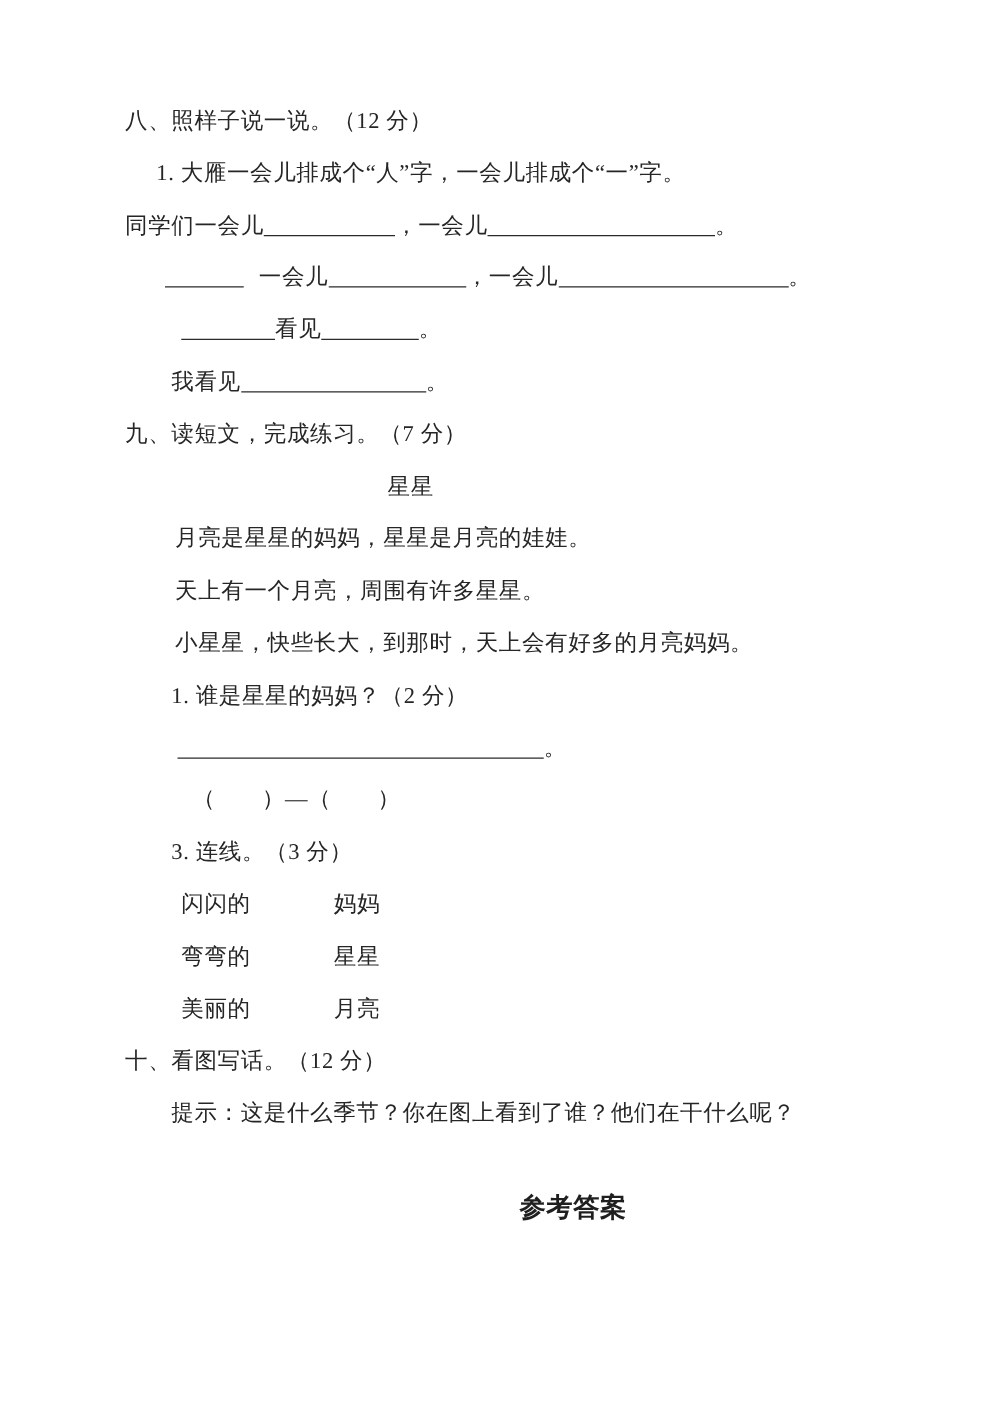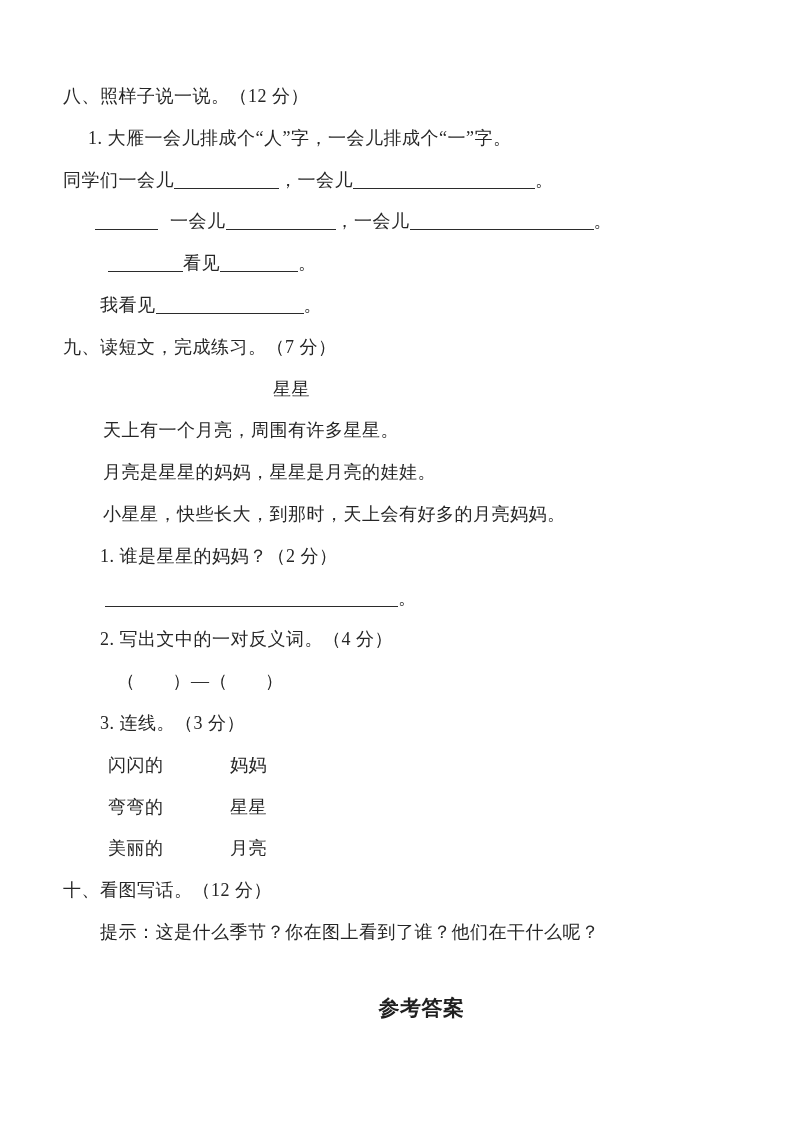--- a/index.html
+++ b/index.html
@@ -6,21 +6,21 @@
   html, body { background: #ffffff; }
   body {
     width: 793px; height: 1122px;
     position: relative;
     overflow: hidden;
     font-family: "Liberation Serif", "DejaVu Serif", serif;
     color: #262626;
   }
   .doc {
     width: 678px; height: 1122px;
-    padding: 76px 30px 0 63px;
+    padding: 76px 30px 0 100px;
   }
   .line {
     height: 41.8px;
     line-height: 41.8px;
     font-size: 18px;
     white-space: nowrap;
     letter-spacing: 0.5px;
   }
   .ind-30 { }
   .ind-32 { margin-left: 32px; }
@@ -76,29 +76,28 @@
 
 
   <div class="line ind-45"><span class="blank w75"></span><span>看见</span><span class="blank w78"></span><span>。</span></div>
 
   <div class="line ind-37"><span>我看见</span><span class="blank w148"></span><span>。</span></div>
 
   <div class="line">九、读短文，完成练习。（7 分）</div>
 
   <div class="line ind-210">星星</div>
 
+  <div class="line ind-40">月亮是星星的妈妈，星星是月亮的娃娃。</div>
   <div class="line ind-40">天上有一个月亮，周围有许多星星。</div>
-  <div class="line ind-40">月亮是星星的妈妈，星星是月亮的娃娃。</div>
   <div class="line ind-40">小星星，快些长大，到那时，天上会有好多的月亮妈妈。</div>
 
   <div class="line ind-37">1. 谁是星星的妈妈？（2 分）</div>
 
   <div class="line ind-42"><span class="blank w293"></span><span>。</span></div>
 
-  <div class="line ind-37">2. 写出文中的一对反义词。（4 分）</div>
 
   <div class="line ind-54">（　　）—（　　）</div>
 
   <div class="line ind-37">3. 连线。（3 分）</div>
 
   <div class="line ind-45"><span class="match-left">闪闪的</span><span class="match-right">妈妈</span></div>
   <div class="line ind-45"><span class="match-left">弯弯的</span><span class="match-right">星星</span></div>
   <div class="line ind-45"><span class="match-left">美丽的</span><span class="match-right">月亮</span></div>
 
   <div class="line">十、看图写话。（12 分）</div>

